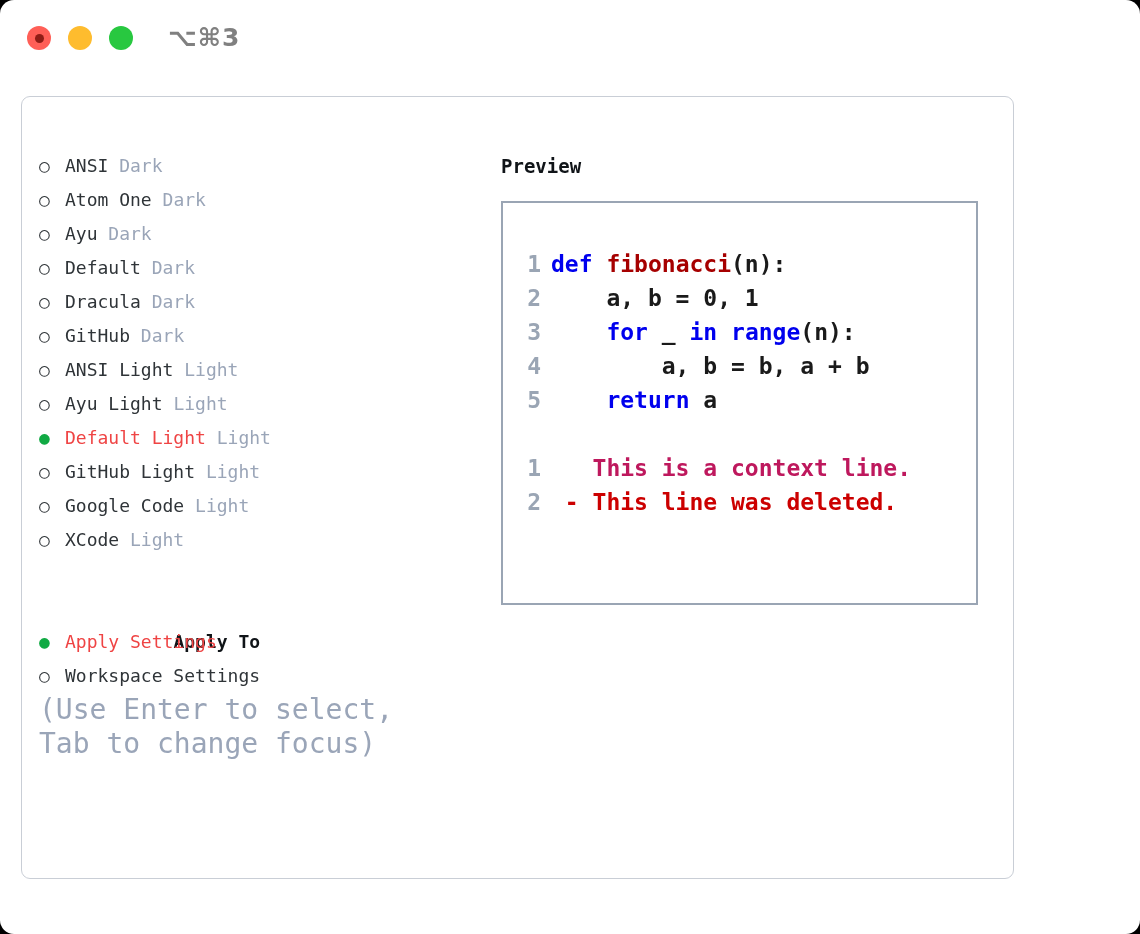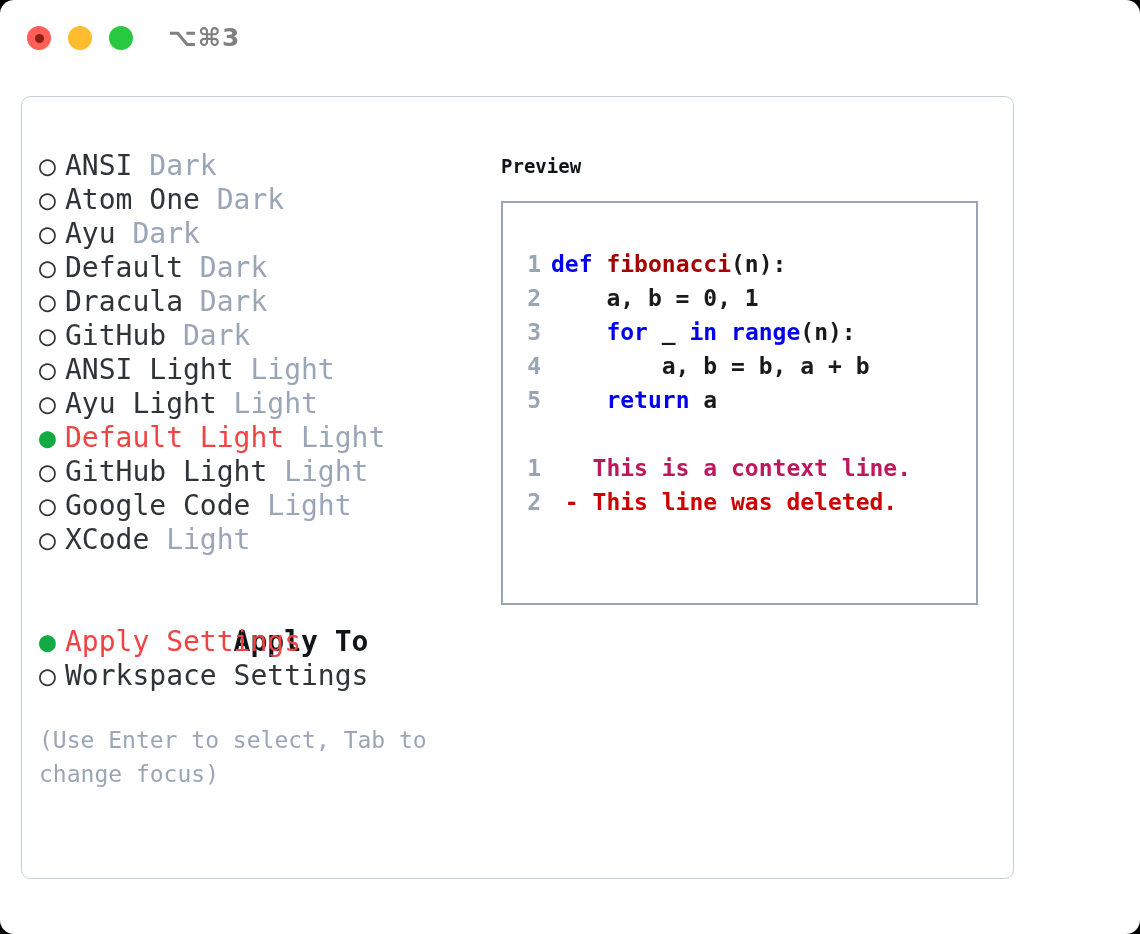--- a/index.html
+++ b/index.html
@@ -98,21 +98,21 @@
   .left-col {
     position: absolute;
     left: 17px;
     top: 52px;
     width: 460px;
   }
 
   .row {
     height: 34px;
     line-height: 34px;
-    font-size: 28px;
+    font-size: 18px;
     white-space: pre;
     color: #2f3438;
   }
   .row .marker {
     display: inline-block;
     width: 26px;
     color: #2f3438;
   }
   .row.header-row {
     font-weight: 700;
@@ -121,22 +121,21 @@
   .row.header-row .marker { color: #101418; font-weight: 700; }
   .row .suffix {
     color: #9aa5b8;
   }
   .row.selected .label { color: #ef4444; }
   .row.selected .marker { color: #11aa44; }
 
   .section-gap { height: 34px; }
 
   .hint {
-    margin-top: 30px;
-    font-size: 23px;
+    font-size: 28px;
     line-height: 34px;
     color: #9aa5b8;
     width: 410px;
     white-space: normal;
   }
 
   
   .right-col {
     position: absolute;
     left: 479px;

